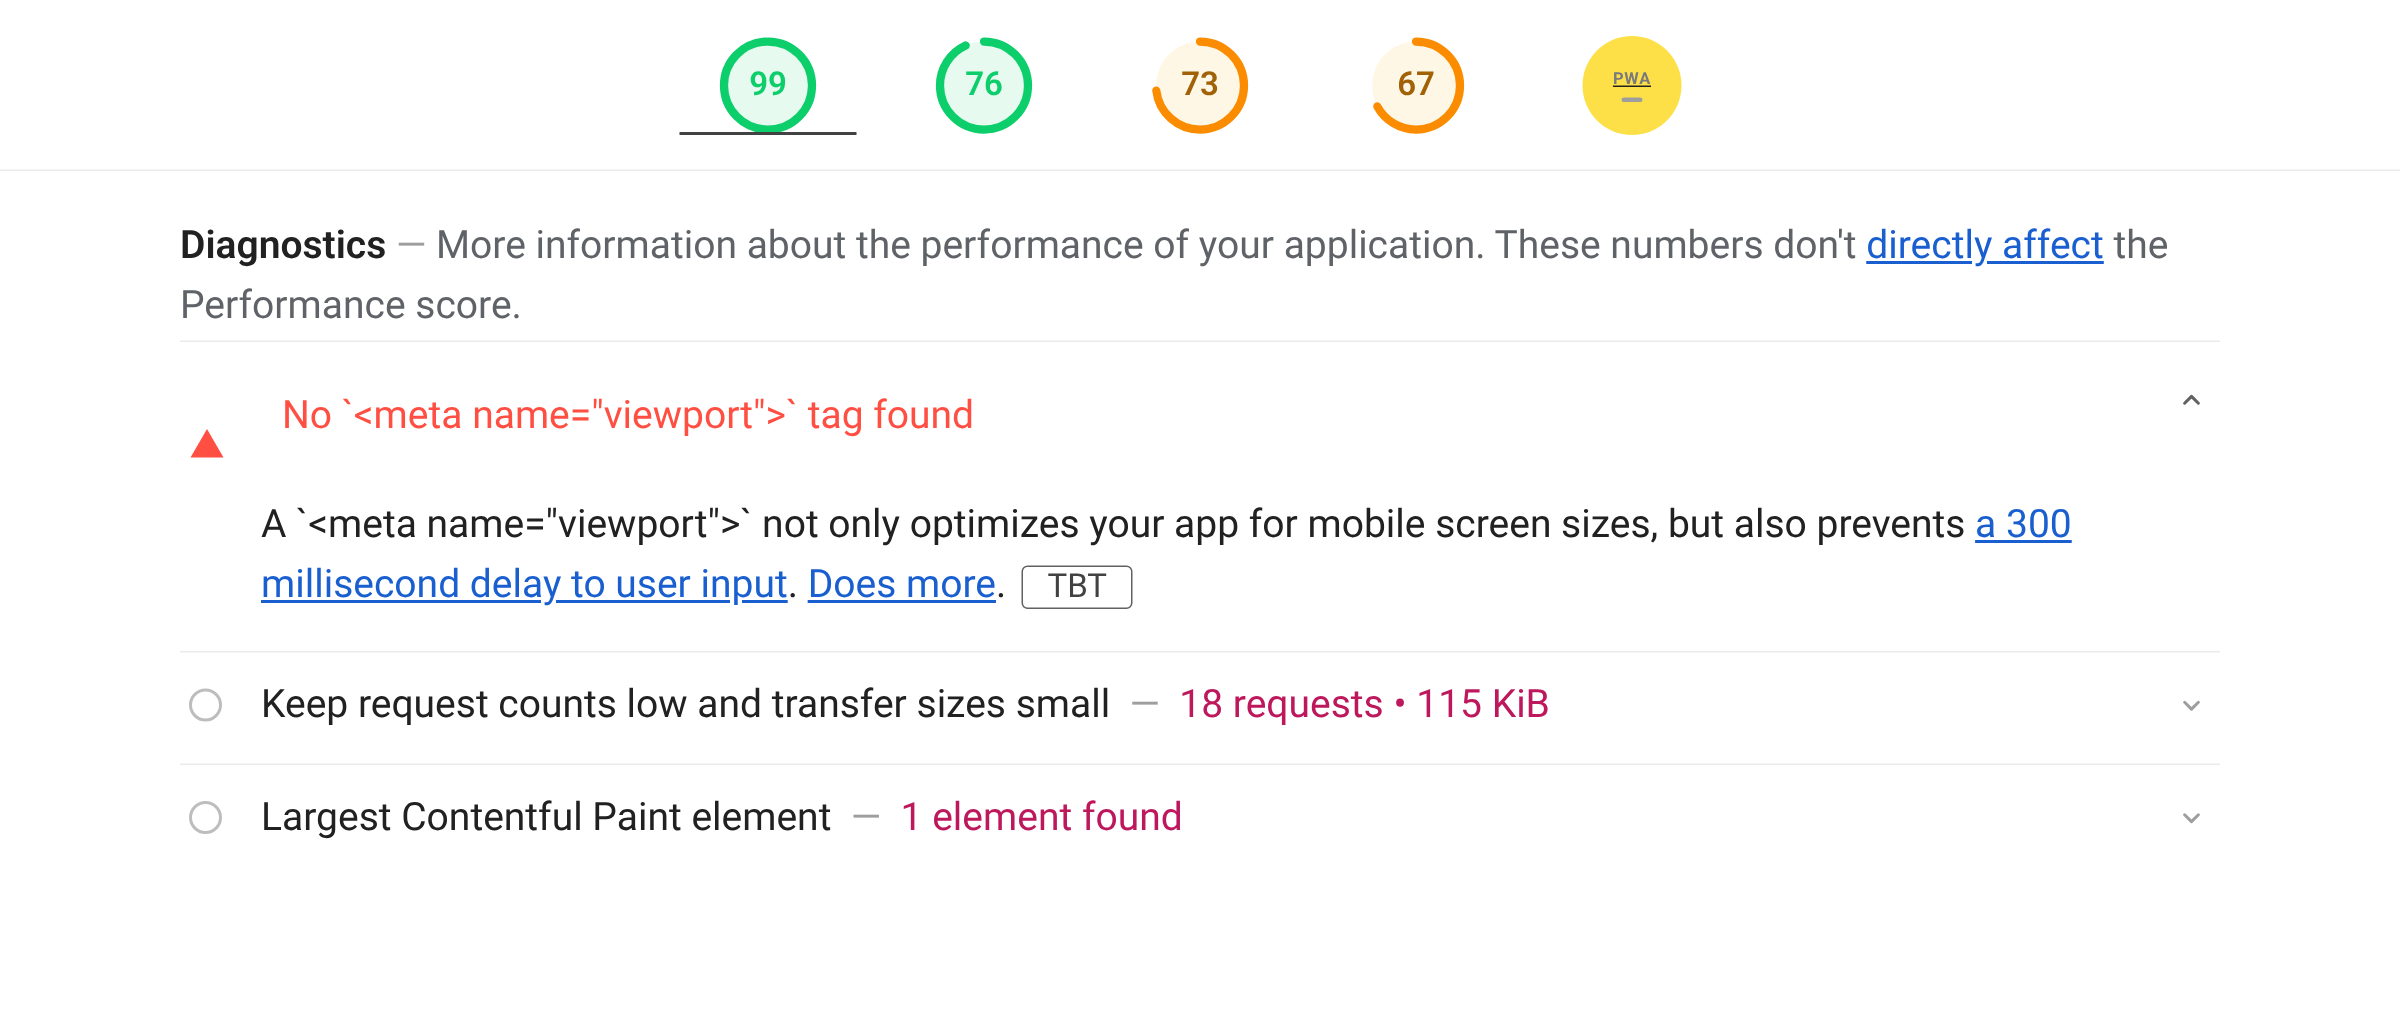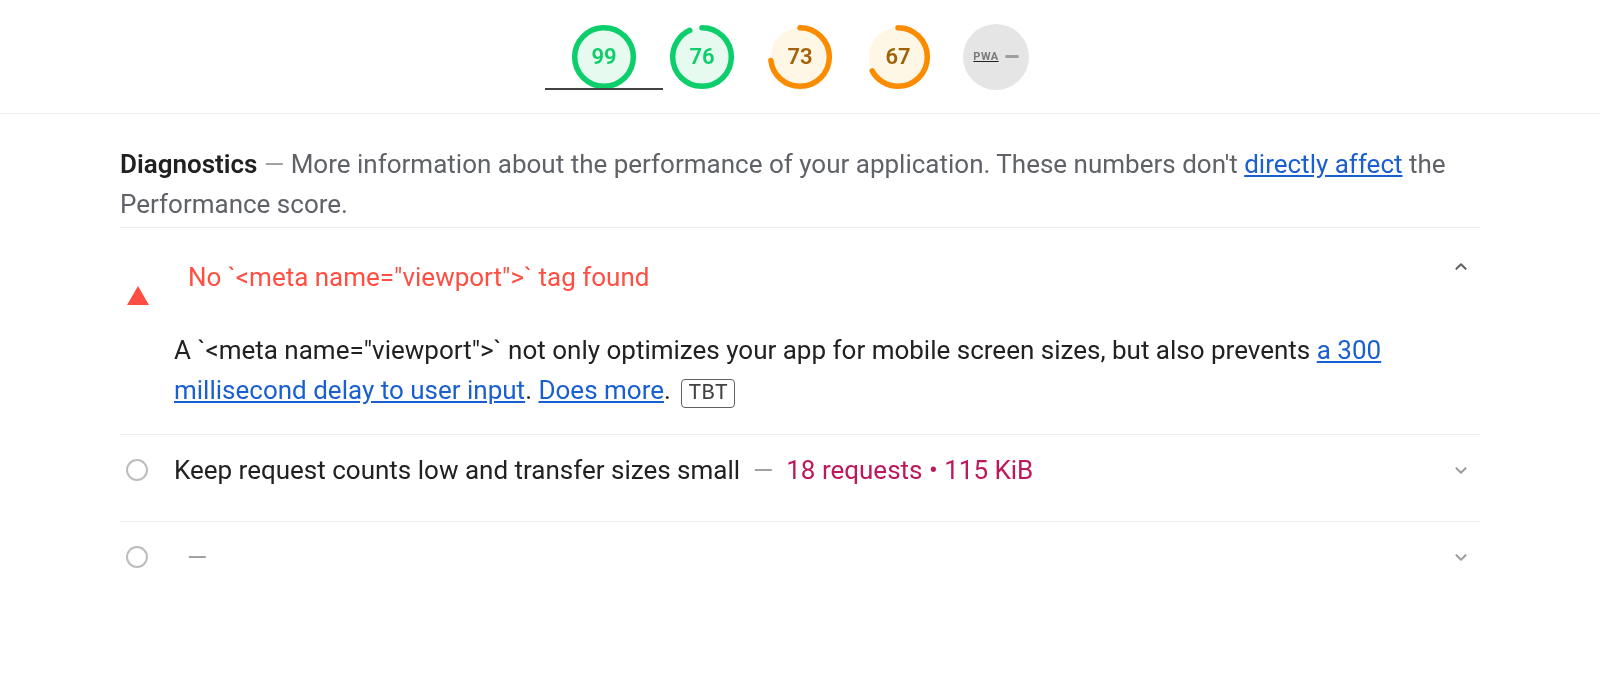--- a/index.html
+++ b/index.html
@@ -3,40 +3,40 @@
 <meta charset="utf-8">
 <style>
   * { box-sizing: border-box; }
   html, body { margin: 0; padding: 0; font-family: Roboto, "Helvetica Neue", Arial, sans-serif; color: #212121; background: #fff; }
   .page { width: 1600px; }
   .scores-row {
     height: 114px;
     display: flex;
     align-items: center;
     justify-content: center;
-    gap: 32px;
+    gap: 78px;
     border-bottom: 1px solid #ebebeb;
     position: relative;
   }
   .score-wrap { display: flex; flex-direction: column; align-items: center; }
   .gauge { width: 66px; height: 66px; position: relative; }
   .gauge svg { position: absolute; inset: 0; }
   .gauge .num {
     position: absolute; inset: 0;
     display: flex; align-items: center; justify-content: center;
     font-size: 22px; font-weight: 600;
   }
   .gauge.green .num { color: #0cce6b; }
   .gauge.orange .num { color: #a16207; }
   .gauge.green .bg { fill: #e6faef; }
   .gauge.orange .bg { fill: #fff7e6; }
   .pwa-badge {
     width: 66px; height: 66px; border-radius: 50%;
-    background: #e5e5e5;
-    display: flex; align-items: center; justify-content: center;
+    background: #fde047;
+    display: flex; flex-direction: column; align-items: center; justify-content: center;
     gap: 6px;
     text-decoration: underline;
   }
   .pwa-label { font-size: 11px; font-weight: 700; color: #7a7a7a; letter-spacing: 0.5px; }
   .pwa-dash { width: 14px; height: 3px; border-radius: 2px; background: #9e9e9e; }
   .active-underline { position: absolute; bottom: 0; width: 118px; height: 2px; background: #424242; }
 
   .report { width: 1360px; margin: 0 auto; padding: 30px 0 0 0; }
   .section-title {
     font-size: 26px; color: #5f6368; line-height: 1.55;
@@ -71,21 +71,21 @@
   }
   .chev { width: 22px; height: 22px; }
 
   .audit-title { font-size: 26px; color: #212121; line-height: 1.45; }
   .audit-title .code { font-family: "Roboto Mono", Menlo, Consolas, monospace; color: #1a5fd0; font-size: 24px; }
   .audit-subtitle { font-size: 26px; color: #ff4e42; margin-top: 10px; margin-left: 14px; }
   .audit-desc { font-size: 26px; color: #212121; margin-top: 38px; line-height: 1.55; }
   .audit-desc .link { color: #1a5fd0; text-decoration: underline; cursor: pointer; }
   .chip {
     display: inline-block; border: 1.5px solid #616161; border-radius: 4px;
-    padding: 0 6px; font-size: 22px; color: #424242; margin-left: 4px; line-height: 1.25; font-family: Liberation Mono, monospace;
+    padding: 0 16px; font-size: 22px; color: #424242; margin-left: 4px; line-height: 1.25;
   }
 
   .audit-collapsed .row {
     display: flex; align-items: center; font-size: 26px; color: #212121;
   }
   .audit-collapsed .meta { color: #be185d; }
   .audit-collapsed .status { top: 24px; }
   .audit-collapsed .toggle { top: 24px; }
 
 </style>
@@ -162,21 +162,21 @@
             <path d="M7 14l5-5 5 5" fill="none" stroke="#616161" stroke-width="2.2" stroke-linecap="round" stroke-linejoin="round"></path>
           </svg>
       </div>
 
       <div class="audit-subtitle">No `&lt;meta name="viewport"&gt;` tag found</div>
       <div class="audit-desc">
         <span>A `&lt;meta name="viewport"&gt;` not only optimizes your app for mobile screen sizes, but also prevents </span><span class="link">a 300 millisecond delay to user input</span><span>. </span><span class="link">Does more</span><span>. </span><span class="chip">TBT</span>
       </div>
     </div>
 
-    <div class="audit audit-collapsed" style="padding-top:20px;padding-bottom:36px;text-align:right;">
+    <div class="audit audit-collapsed" style="padding-top:20px;padding-bottom:24px;text-align:right;">
       <div class="status circle"></div>
       <div class="toggle">
         <svg class="chev" viewBox="0 0 24 24">
             <path d="M7 10l5 5 5-5" fill="none" stroke="#9e9e9e" stroke-width="2.2" stroke-linecap="round" stroke-linejoin="round"></path>
           </svg>
       </div>
       <div class="row">
         <span>Keep request counts low and transfer sizes small</span>
         <span class="dash">&nbsp; — &nbsp;</span>
         <span class="meta">18 requests • 115 KiB</span>
@@ -184,18 +184,20 @@
     </div>
 
     <div class="audit audit-collapsed" style="padding-top:20px;padding-bottom:20px;border-bottom:none;">
       <div class="status circle"></div>
       <div class="toggle">
         <svg class="chev" viewBox="0 0 24 24">
             <path d="M7 10l5 5 5-5" fill="none" stroke="#9e9e9e" stroke-width="2.2" stroke-linecap="round" stroke-linejoin="round"></path>
           </svg>
       </div>
       <div class="row">
+        <span>Largest Contentful Paint element</span>
         <span class="dash">&nbsp; — &nbsp;</span>
+        <span class="meta">1 element found</span>
       </div>
     </div>
 
   </div>
 </div>
 
 </body></html>

